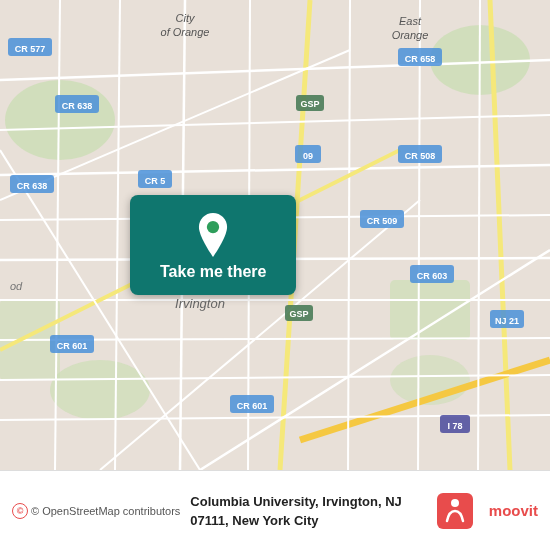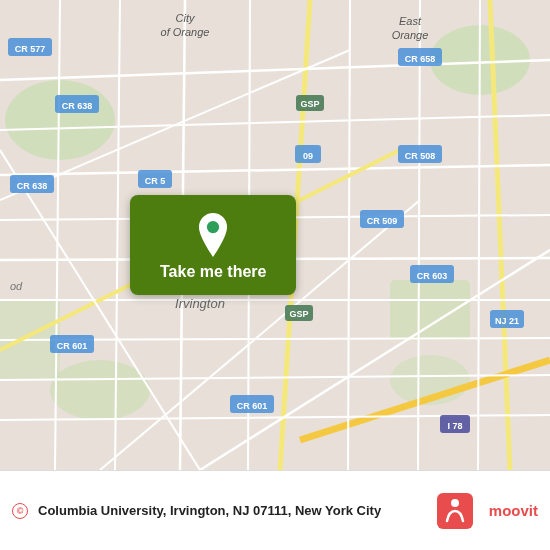--- a/index.html
+++ b/index.html
@@ -30,21 +30,21 @@
       position: absolute;
       top: 195px;
       left: 130px;
       display: flex;
       flex-direction: column;
       align-items: center;
       z-index: 10;
     }
 
     #green-box {
-      background-color: #4d7c0f;
+      background-color: #0f766e;
       border-radius: 8px;
       padding: 18px 30px 14px 30px;
       display: flex;
       flex-direction: column;
       align-items: center;
       box-shadow: 0 2px 8px rgba(0,0,0,0.3);
       cursor: pointer;
     }
 
     #pin-icon {
@@ -239,20 +239,21 @@
         <circle cx="19" cy="16" r="7" fill="#2e9e5b"></circle>
       </svg>
       <span id="take-me-there-label">Take me there</span>
     </div>
   </div>
 </div>
 
 <div id="bottom-bar">
   <div id="osm-credit">
     <span id="osm-logo">©</span>
+    <span>© OpenStreetMap contributors</span>
   </div>
   <div id="location-info">
     <span id="location-name">Columbia University, Irvington, NJ 07111, New York City</span>
   </div>
   <div id="moovit-logo">
 
     <svg id="moovit-icon" viewBox="0 0 36 36" xmlns="http://www.w3.org/2000/svg">
       <rect width="36" height="36" rx="6" fill="#e84c4c"></rect>
       <circle cx="18" cy="10" r="4" fill="white"></circle>
       <path d="M10 28 Q12 18 18 18 Q24 18 26 28" stroke="white" stroke-width="2.5" fill="none" stroke-linecap="round"></path>

